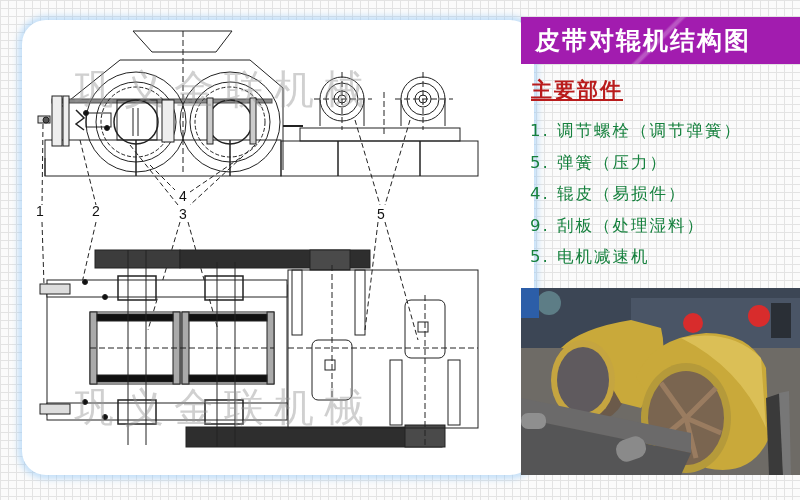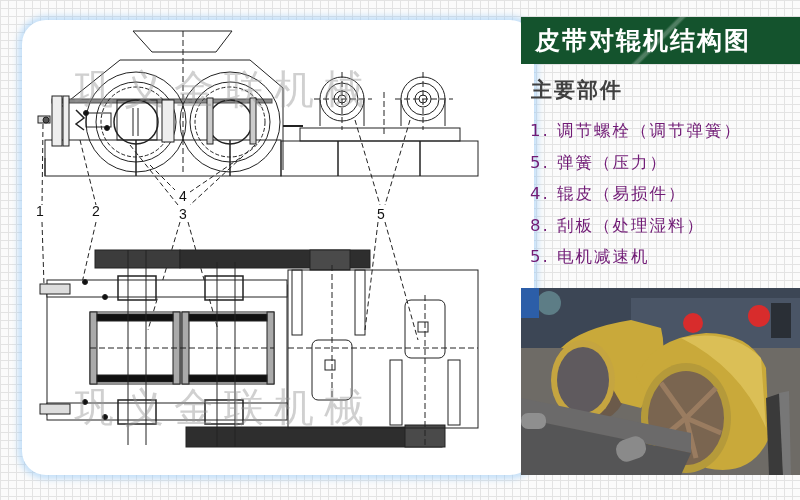--- a/index.html
+++ b/index.html
@@ -25,37 +25,37 @@
     font-family: "DejaVu Sans", sans-serif;
   }
   .wm-top { left: 52px; top: 42px; }
   .wm-bottom { left: 52px; top: 360px; }
   .callout {
     position: absolute; font-size: 14px; color: #111;
     font-family: "Liberation Sans", sans-serif;
   }
   .title-bar {
     position: absolute; left: 521px; top: 17px; width: 279px; height: 47px;
-    background: #14532d;
+    background: #a21caf;
     color: #ffffff; font-size: 25px; font-weight: bold;
     display: flex; align-items: center; padding-left: 14px; box-sizing: border-box;
     letter-spacing: 2px;
   }
   .title-bar::before {
     content: ""; position: absolute; inset: 0;
     background: linear-gradient(135deg, transparent 48%, rgba(255,255,255,0.25) 49%, rgba(255,255,255,0.25) 50%, transparent 51%);
     pointer-events: none;
   }
   .section-title {
-    position: absolute; left: 531px; top: 76px; font-size: 21px; color: #404040;
-    font-weight: bold; letter-spacing: 2px;
+    position: absolute; left: 531px; top: 76px; font-size: 21px; color: #b91c1c;
+    font-weight: bold; letter-spacing: 2px; text-decoration: underline;
   }
   .parts-list { position: absolute; left: 530px; top: 115px; margin: 0; padding: 0; list-style: none; }
   .parts-list li {
-    font-size: 16.5px; color: #701a75; height: 31.5px; line-height: 31px;
+    font-size: 16.5px; color: #15803d; height: 31.5px; line-height: 31px;
     letter-spacing: 2px; white-space: nowrap;
   }
   .photo {
     position: absolute; left: 521px; top: 288px; width: 279px; height: 187px;
     overflow: hidden;
     background: linear-gradient(180deg, #4b5360 0%, #5b6068 30%, #6d6a66 60%, #77726c 100%);
   }
   .photo svg { position: absolute; left: 0; top: 0; }
 </style>
 </head>
@@ -228,21 +228,21 @@
 </div>
 
 <div class="title-bar">皮带对辊机结构图</div>
 
 <div class="section-title">主要部件</div>
 
 <ul class="parts-list">
   <li>1. 调节螺栓（调节弹簧）</li>
   <li>5. 弹簧（压力）</li>
   <li>4. 辊皮（易损件）</li>
-  <li>8. 刮板（处理湿料）</li>
+  <li>9. 刮板（处理湿料）</li>
   <li>5. 电机减速机</li>
 </ul>
 
 <div class="photo">
   <svg width="279" height="187" viewBox="0 0 279 187">
 
     <rect x="0" y="0" width="279" height="60" fill="#3c4655"></rect>
     <rect x="110" y="10" width="169" height="50" fill="#4a5566"></rect>
     <circle cx="28" cy="15" r="12" fill="#5d7d86"></circle>
     <rect x="0" y="0" width="18" height="30" fill="#2c5ea8"></rect>

